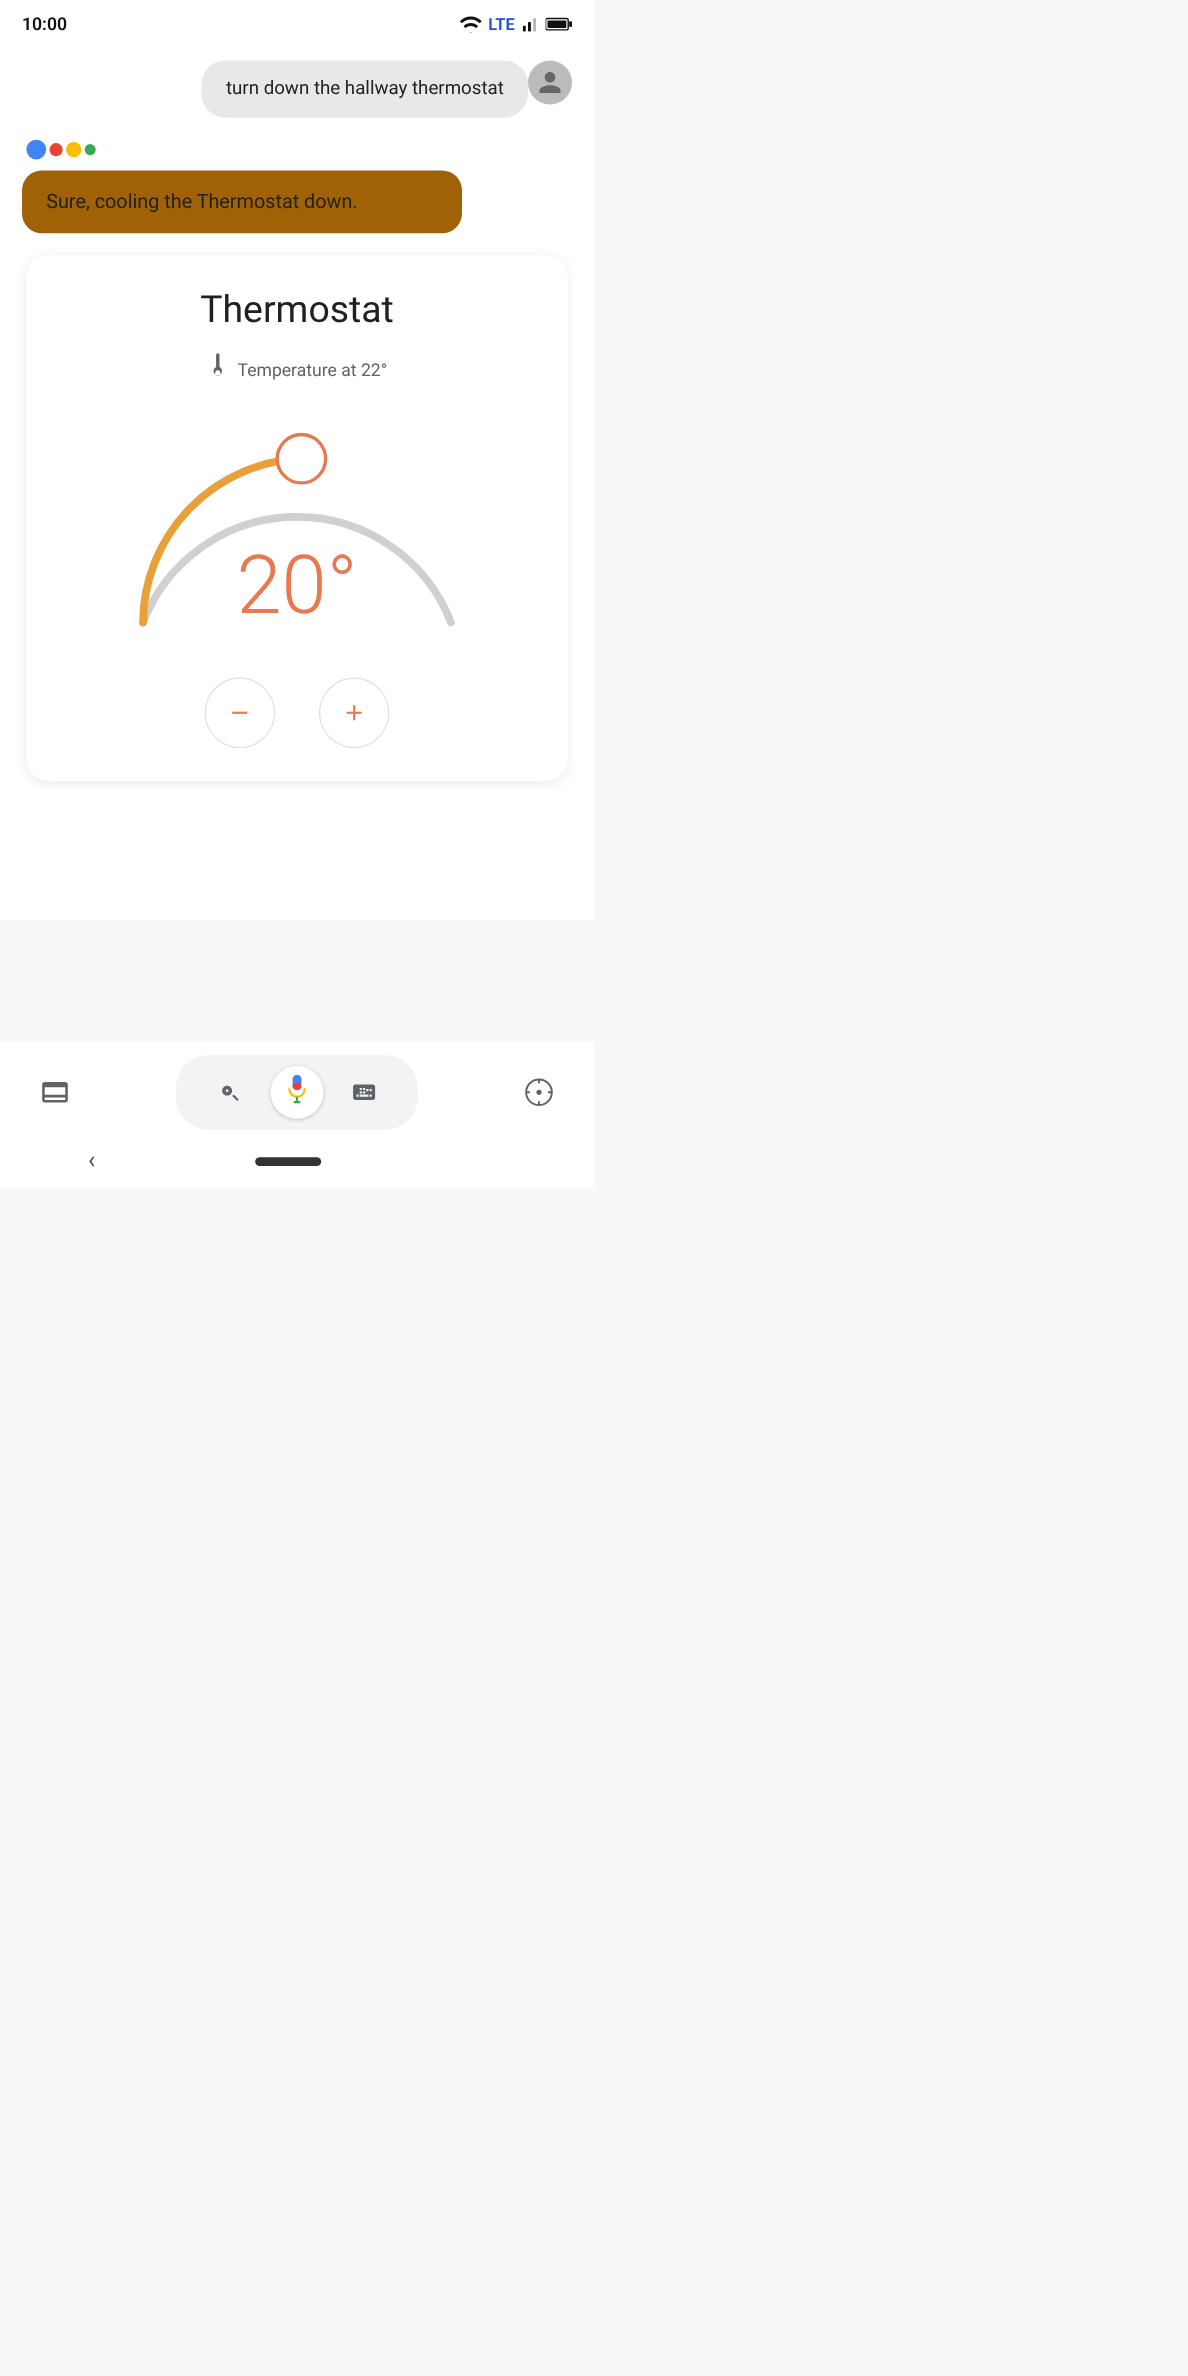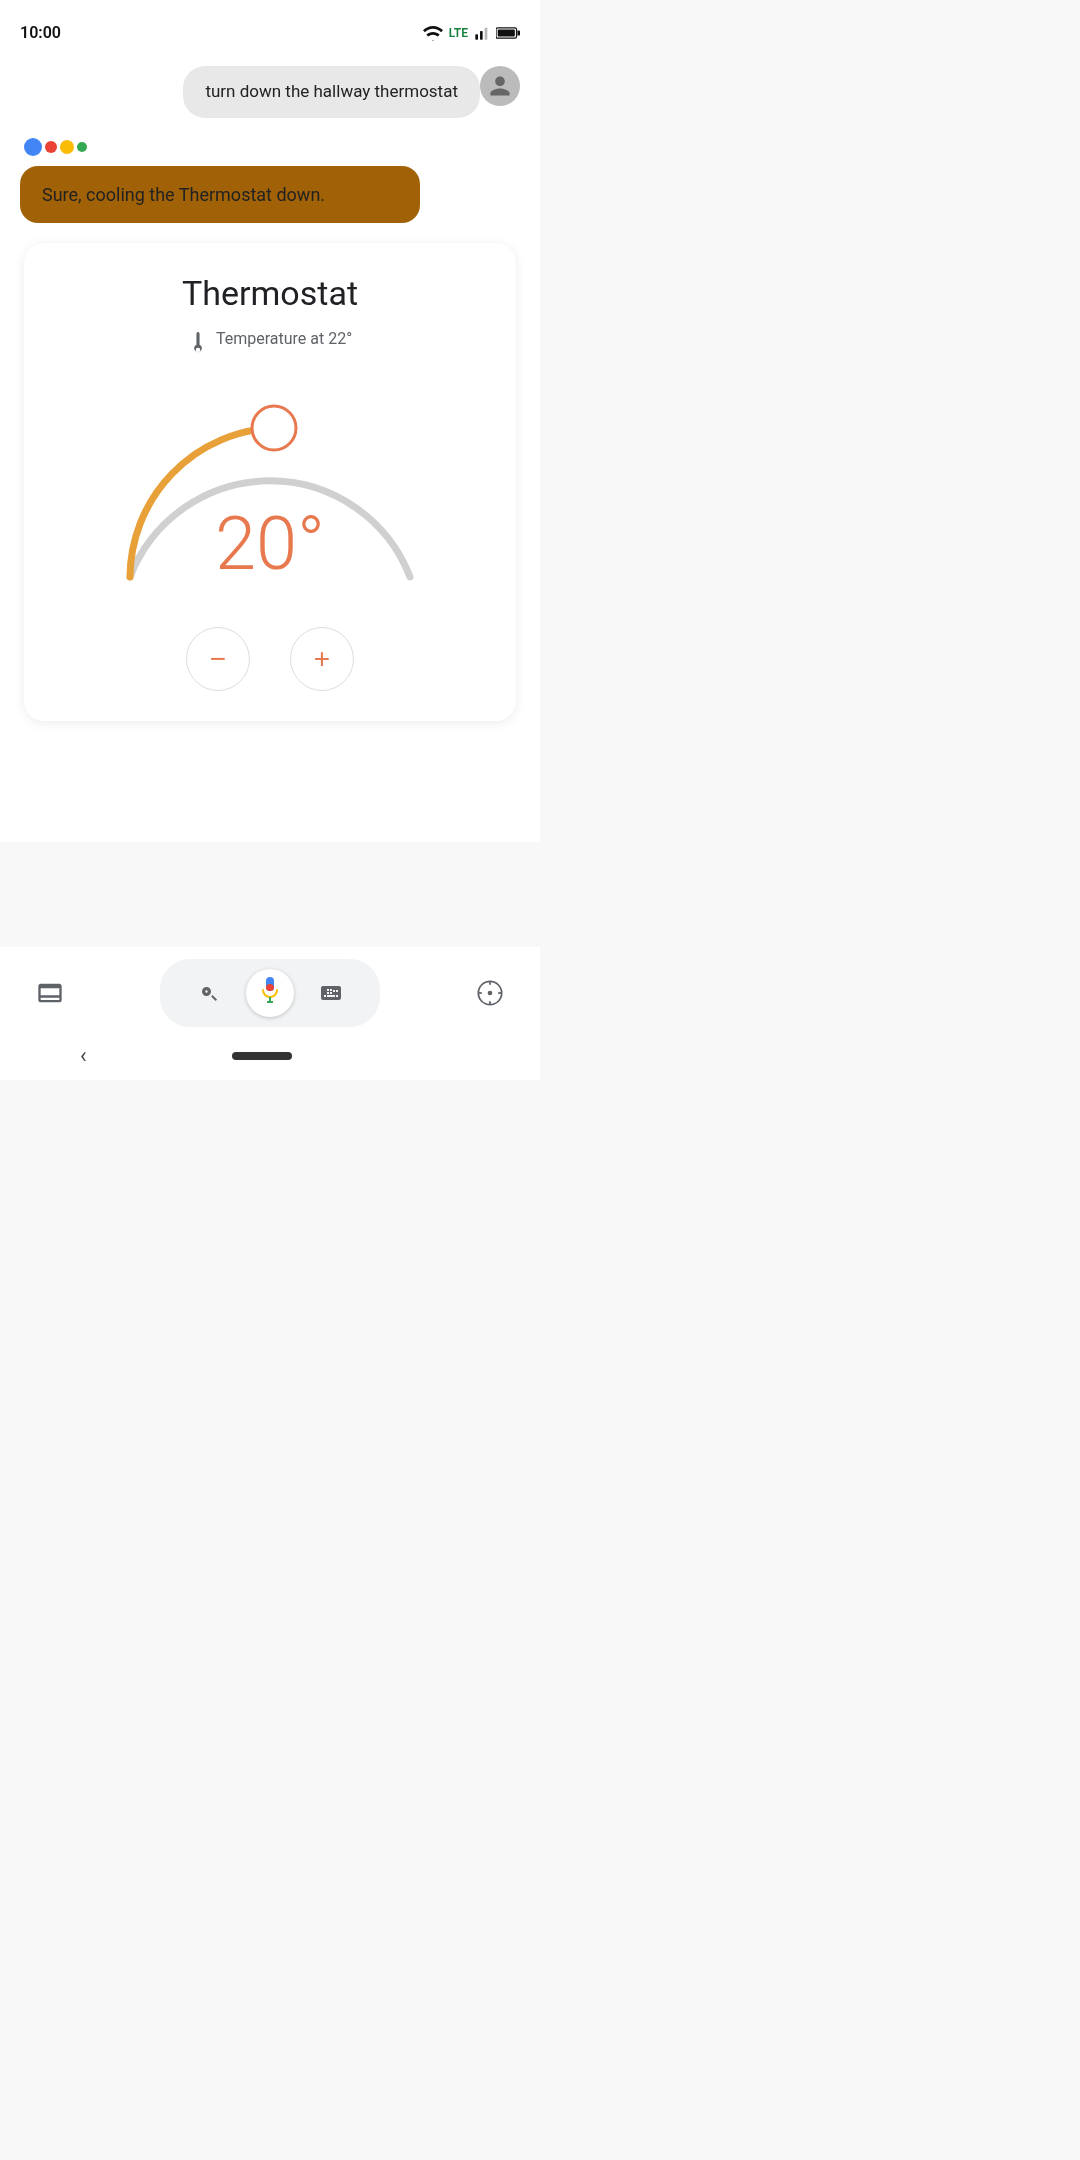--- a/index.html
+++ b/index.html
@@ -13,21 +13,21 @@
       display: flex;
       flex-direction: column;
       overflow-x: hidden;
     }
 
     
     .status-bar {
       display: flex;
       justify-content: space-between;
       align-items: center;
-      padding: 23px 20px 8px;
+      padding: 12px 20px 8px;
       background: #fff;
     }
     .status-time {
       font-size: 16px;
       font-weight: 600;
       color: #111;
     }
     .status-icons {
       display: flex;
       align-items: center;
@@ -121,21 +121,21 @@
       align-items: center;
     }
     .thermostat-title {
       font-size: 34px;
       font-weight: 400;
       color: #202124;
       margin-bottom: 16px;
     }
     .temp-label-row {
       display: flex;
-      align-items: flex-start;
+      align-items: flex-end;
       gap: 8px;
       margin-bottom: 20px;
       color: #5f6368;
       font-size: 16px;
     }
 
     
     .dial-container {
       position: relative;
       width: 340px;
@@ -251,21 +251,21 @@
 <body>
 
 <div class="status-bar">
   <span class="status-time">10:00</span>
   <div class="status-icons">
 
     <svg width="20" height="16" viewBox="0 0 24 18">
       <path d="M12 4C8.2 4 4.8 5.5 2.3 8L0 5.7C3.1 2.6 7.3 0.5 12 0.5s8.9 2.1 12 5.2L21.7 8C19.2 5.5 15.8 4 12 4zm0 7c-2.2 0-4.2 0.9-5.7 2.3L4 11c2.1-2 5-3.2 8-3.2s5.9 1.2 8 3.2l-2.3 2.3C16.2 11.9 14.2 11 12 11zm0 7c-1.1 0-2 0.9-2 2s0.9 2 2 2 2-0.9 2-2-0.9-2-2-2z"></path>
     </svg>
 
-    <span style="font-size:12px;font-weight:600;color:#15803d;">LTE</span>
+    <span style="font-size:15px;font-weight:600;color:#1d4ed8;">LTE</span>
 
     <svg width="16" height="16" viewBox="0 0 24 24">
       <rect x="2" y="14" width="4" height="8" rx="1"></rect>
       <rect x="9" y="9" width="4" height="13" rx="1"></rect>
       <rect x="16" y="4" width="4" height="18" rx="1" opacity="0.3"></rect>
     </svg>
 
     <svg width="24" height="14" viewBox="0 0 28 14">
       <rect x="0" y="1" width="24" height="12" rx="2" stroke="#111" stroke-width="1.5" fill="none"></rect>
       <rect x="25" y="4" width="3" height="6" rx="1" fill="#111"></rect>

